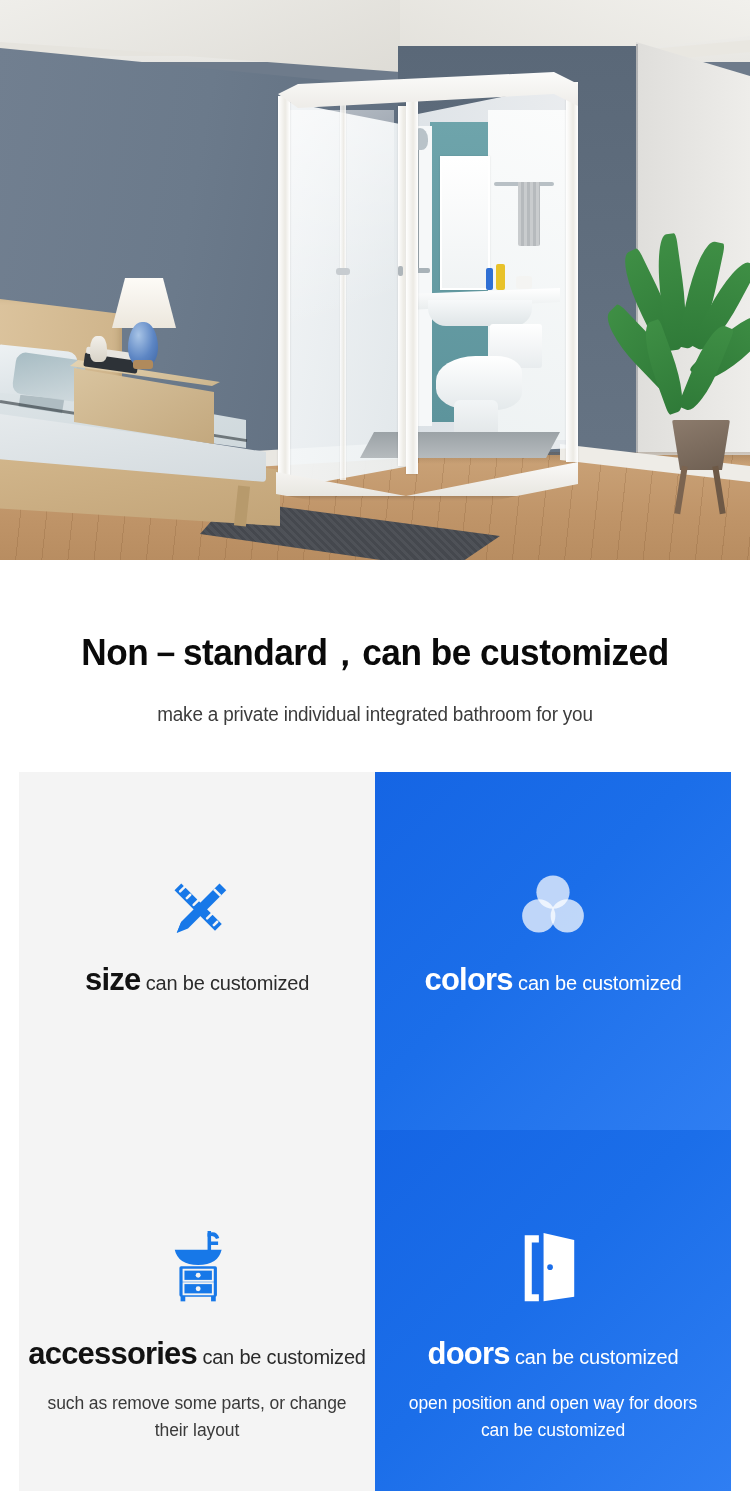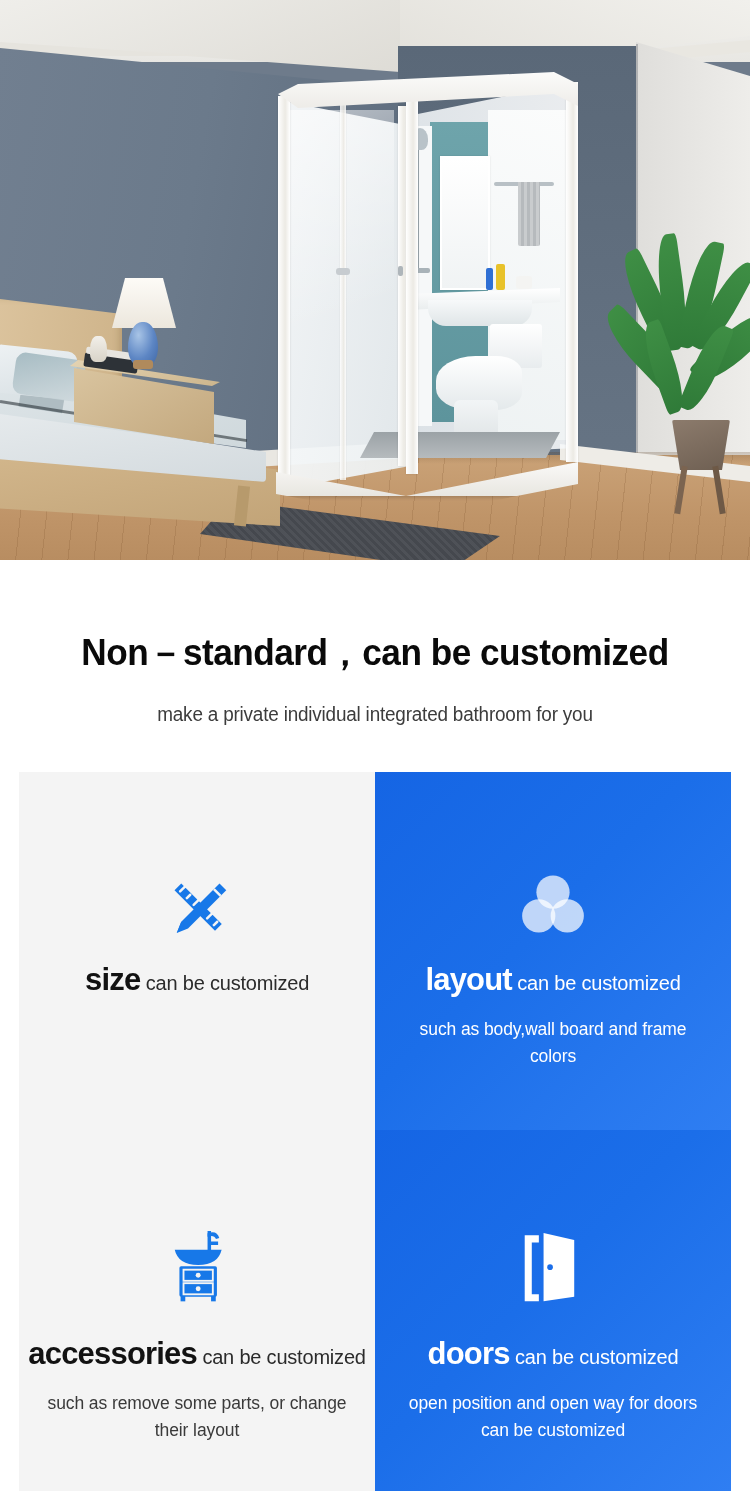--- a/index.html
+++ b/index.html
@@ -510,23 +510,22 @@
     <div class="cell-icon">
       <svg width="76" height="76" viewBox="0 0 64 64" aria-hidden="true">
         <g fill="#ffffff" fill-opacity="0.72">
           <circle cx="32" cy="22" r="14"></circle>
           <circle cx="20" cy="42" r="14"></circle>
           <circle cx="44" cy="42" r="14"></circle>
         </g>
       </svg>
     </div>
     <div class="cell-title">
-      <span class="big">layout</span><span class="small"> <span>can be customized</span></span>
-    </div>
-    <div class="cell-desc">such as body,wall board and frame colors</div>
+      <span class="big">colors</span><span class="small"> <span>can be customized</span></span>
+    </div>
   </div>
 
   <div class="cell light r2">
     <div class="cell-icon">
       <svg width="68" height="78" viewBox="0 0 58 66" aria-hidden="true">
         <g fill="#1778e8">
 
           <path d="M38 4 h3 v9 h6 v3 h-6 v6 h-3 Z"></path>
           <path d="M38 6 q8 -3 10 4 l-2.8 .9 q-1.6 -4 -7.2 -2.1 Z"></path>
 

